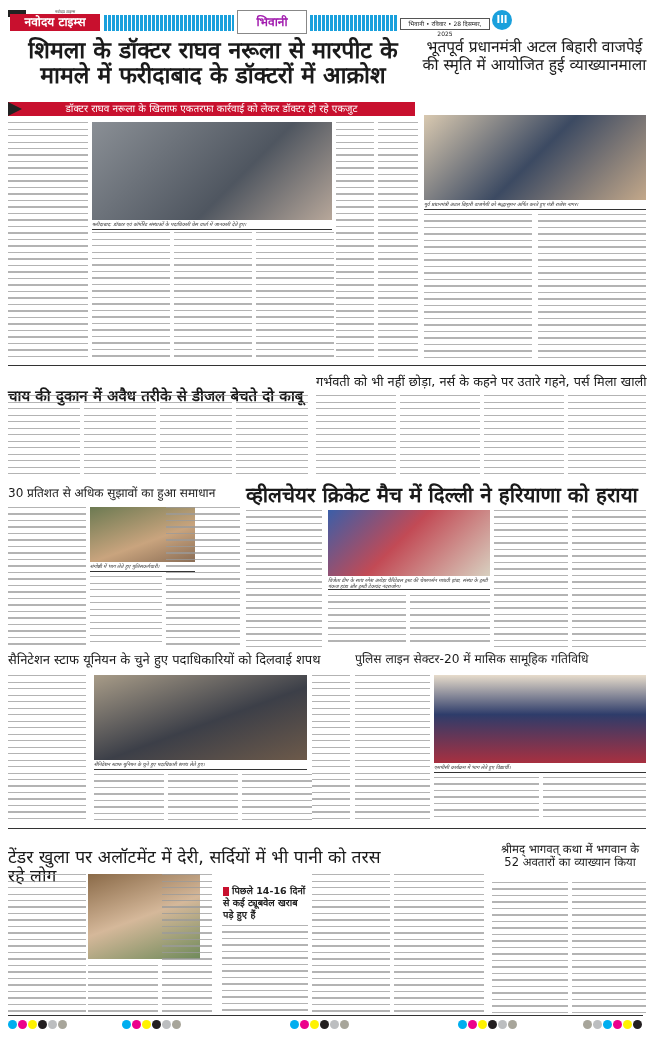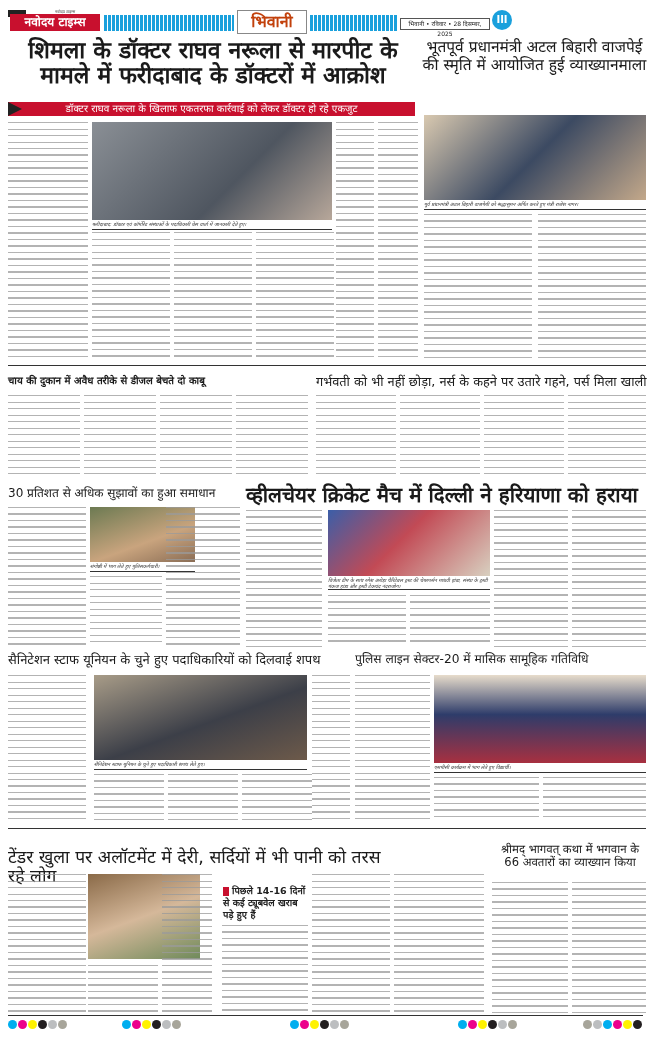--- a/index.html
+++ b/index.html
@@ -2,21 +2,21 @@
 <html><head>
 <meta charset="utf-8">
 <style>
 *{box-sizing:border-box;margin:0;padding:0}
 body{width:650px;height:1043px;background:#fff;font-family:"DejaVu Sans",sans-serif;color:#222;overflow:hidden;position:relative}
 .mast{position:absolute;left:0;top:0;width:650px;height:34px}
 .brand{position:absolute;left:10px;top:14px;width:90px;height:17px;background:#c8102e;color:#fff;font-weight:bold;font-size:12px;text-align:center;line-height:17px}
 .brand-small{position:absolute;left:55px;top:9px;font-size:4px;color:#333}
 .brand-black{position:absolute;left:8px;top:10px;width:18px;height:7px;background:#222}
 .stripe{position:absolute;top:15px;height:16px;background:repeating-linear-gradient(90deg,#1aa0dc 0 3px,#fff 3px 4px)}
-.section-tab{position:absolute;left:237px;top:10px;width:70px;height:24px;border:1px solid #888;background:#fff;color:#c2410c;font-weight:bold;font-size:16px;text-align:center;line-height:22px}
+.section-tab{position:absolute;left:237px;top:10px;width:70px;height:24px;border:1px solid #888;background:#fff;color:#a21caf;font-weight:bold;font-size:12px;text-align:center;line-height:22px}
 .dateline{position:absolute;left:400px;top:18px;width:90px;height:12px;border:1px solid #555;font-size:6px;line-height:10px;text-align:center;background:#fff}
 .pageno{position:absolute;left:492px;top:10px;width:20px;height:20px;border-radius:50%;background:#1aa0dc;color:#fff;font-size:10px;font-weight:bold;text-align:center;line-height:20px}
 .h1{position:absolute;font-weight:bold;color:#1a1a1a;line-height:1.1}
 .banner{position:absolute;left:8px;top:102px;width:407px;height:14px;background:#c8102e;color:#fff;font-size:10px;text-align:center;line-height:14px}
 .banner:before{content:"";position:absolute;left:0;top:0;border-left:14px solid #222;border-top:7px solid transparent;border-bottom:7px solid transparent}
 .photo{position:absolute;background:linear-gradient(135deg,#8a8f95,#4f5660 60%,#b7a79a)}
 .cap{position:absolute;font-size:5px;font-style:italic;color:#333;border-bottom:1px solid #333}
 .txt{position:absolute;font-size:4.5px;line-height:6.5px;color:#555;background:repeating-linear-gradient(180deg,#9a9a9a 0 1.4px,transparent 1.4px 6.5px);opacity:.75}
 .sep{position:absolute;height:1px;background:#333}
 .quote{position:absolute;left:223px;top:885px;width:85px;font-weight:bold;font-size:9.5px;line-height:12px;color:#222}
@@ -50,21 +50,21 @@
 <div class="txt" style="left:336px;top:122px;width:38px;height:238px"></div>
 <div class="txt" style="left:378px;top:122px;width:40px;height:238px"></div>
 
 <div class="h1" style="left:422px;top:38px;width:225px;font-size:15.5px;font-weight:normal;text-align:center;line-height:18px">भूतपूर्व प्रधानमंत्री अटल बिहारी वाजपेई की स्मृति में आयोजित हुई व्याख्यानमाला</div>
 <div class="photo" style="left:424px;top:115px;width:222px;height:85px;background:linear-gradient(135deg,#d9c9b0,#3c4a62 50%,#c3a88a)"></div>
 <div class="cap" style="left:424px;top:201px;width:222px;height:9px">पूर्व प्रधानमंत्री अटल बिहारी वाजपेयी को श्रद्धासुमन अर्पित करते हुए मंत्री राजेश नागर।</div>
 <div class="txt" style="left:424px;top:214px;width:108px;height:146px"></div>
 <div class="txt" style="left:538px;top:214px;width:108px;height:146px"></div>
 
 <div class="sep" style="left:8px;top:365px;width:638px"></div>
-<div class="h1" style="left:8px;top:375px;width:305px;font-size:10px">चाय की दुकान में अवैध तरीके से डीजल बेचते दो काबू</div>
+<div class="h1" style="left:8px;top:388px;width:305px;font-size:15px">चाय की दुकान में अवैध तरीके से डीजल बेचते दो काबू</div>
 <div class="txt" style="left:8px;top:395px;width:72px;height:85px"></div>
 <div class="txt" style="left:84px;top:395px;width:72px;height:85px"></div>
 <div class="txt" style="left:160px;top:395px;width:72px;height:85px"></div>
 <div class="txt" style="left:236px;top:395px;width:72px;height:85px"></div>
 <div class="h1" style="left:316px;top:375px;width:332px;font-size:12.8px;font-weight:normal">गर्भवती को भी नहीं छोड़ा, नर्स के कहने पर उतारे गहने, पर्स मिला खाली</div>
 <div class="txt" style="left:316px;top:395px;width:80px;height:85px"></div>
 <div class="txt" style="left:400px;top:395px;width:80px;height:85px"></div>
 <div class="txt" style="left:484px;top:395px;width:80px;height:85px"></div>
 <div class="txt" style="left:568px;top:395px;width:78px;height:85px"></div>
 
@@ -101,21 +101,21 @@
 <div class="sep" style="left:8px;top:828px;width:638px"></div>
 <div class="h1" style="left:8px;top:848px;width:375px;font-size:17.5px;font-weight:normal">टेंडर खुला पर अलॉटमेंट में देरी, सर्दियों में भी पानी को तरस रहे लोग</div>
 <div class="txt" style="left:8px;top:874px;width:78px;height:140px"></div>
 <div class="photo" style="left:88px;top:874px;width:112px;height:85px;background:linear-gradient(160deg,#8a6a48,#d5b89a 50%,#6f8a5a)"></div>
 <div class="txt" style="left:88px;top:965px;width:70px;height:49px"></div>
 <div class="txt" style="left:162px;top:874px;width:50px;height:140px"></div>
 <div class="quote"><span class="sq"></span><span>पिछले 14-16 दिनों से कई ट्यूबवेल खराब पड़े हुए हैं</span></div>
 <div class="txt" style="left:222px;top:925px;width:86px;height:89px"></div>
 <div class="txt" style="left:312px;top:874px;width:78px;height:140px"></div>
 <div class="txt" style="left:394px;top:874px;width:90px;height:140px"></div>
-<div class="h1" style="left:492px;top:843px;width:156px;font-size:11.5px;font-weight:normal;text-align:center">श्रीमद् भागवत् कथा में भगवान के 66 अवतारों का व्याख्यान किया</div>
+<div class="h1" style="left:492px;top:843px;width:156px;font-size:11.5px;font-weight:normal;text-align:center">श्रीमद् भागवत् कथा में भगवान के 52 अवतारों का व्याख्यान किया</div>
 <div class="txt" style="left:492px;top:882px;width:76px;height:132px"></div>
 <div class="txt" style="left:572px;top:882px;width:74px;height:132px"></div>
 
 <div class="footline"></div>
 <div class="dots" style="left:8px">
   <div class="dot" style="background:#00aeef"></div>
     <div class="dot" style="background:#ec008c"></div>
     <div class="dot" style="background:#fff200"></div>
     <div class="dot" style="background:#231f20"></div>
     <div class="dot" style="background:#bcbec0"></div>

